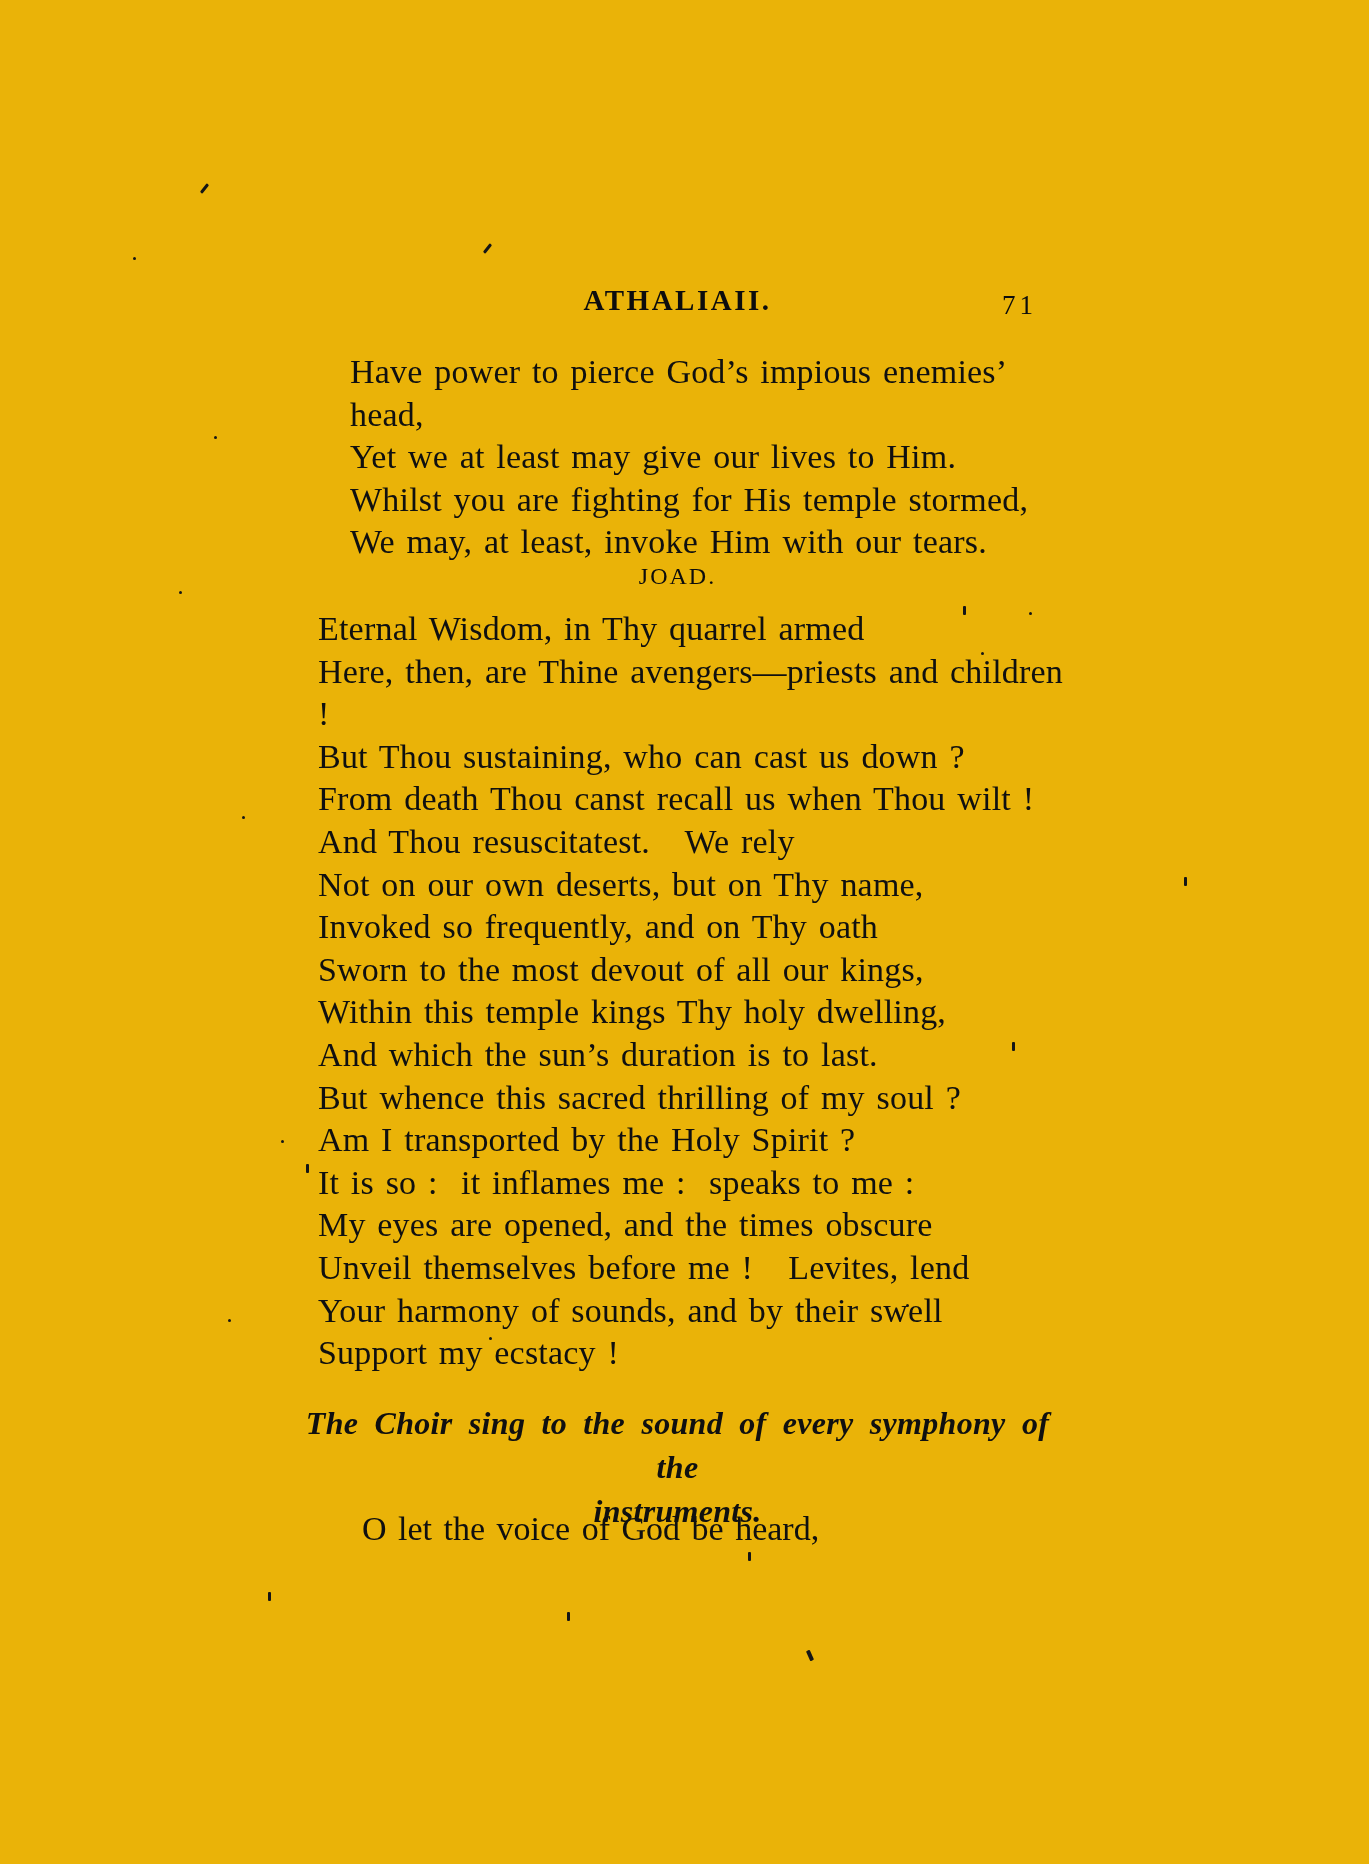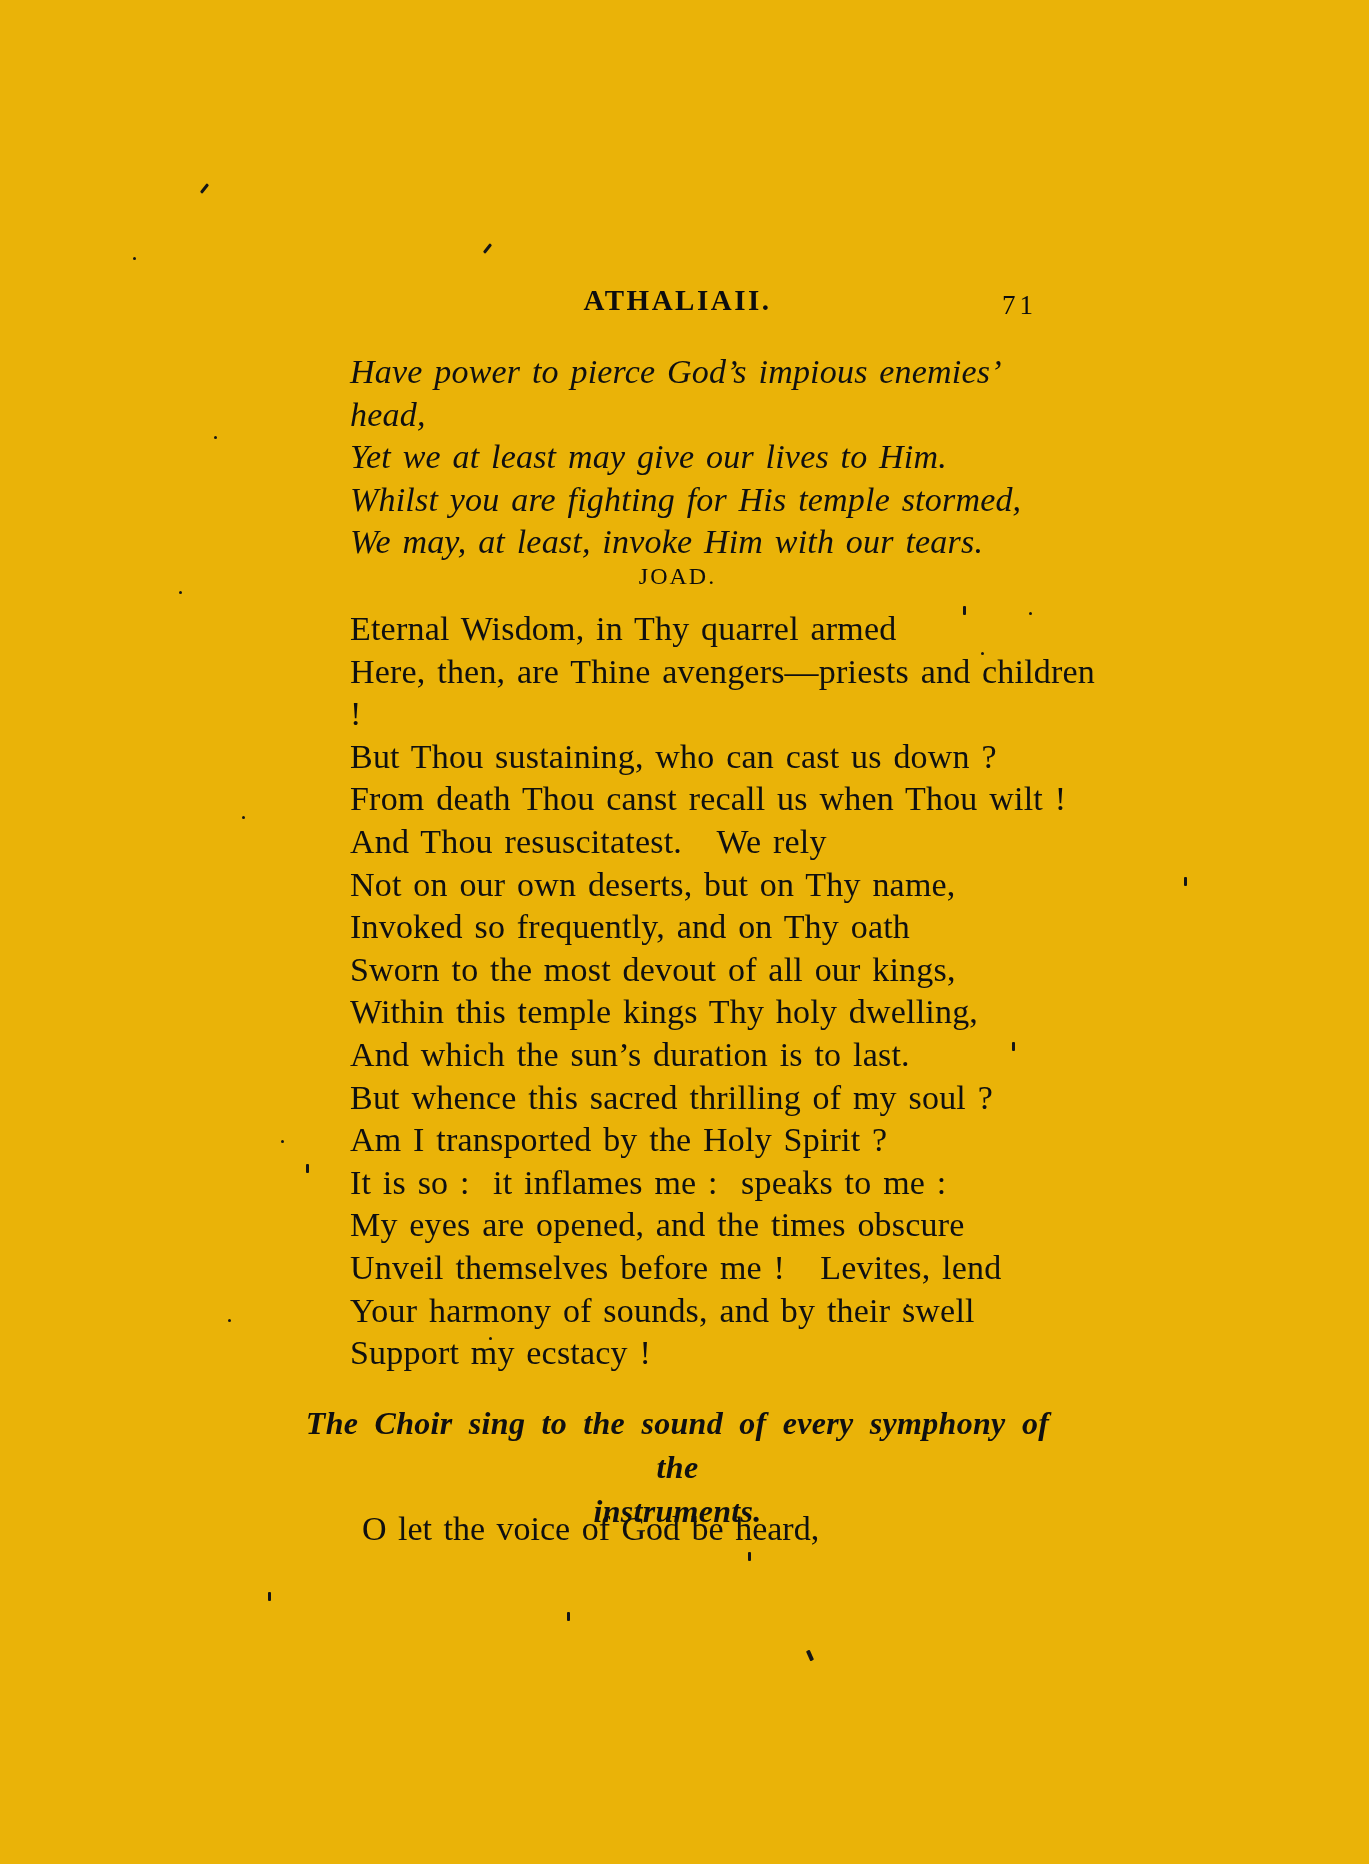--- a/index.html
+++ b/index.html
@@ -26,26 +26,26 @@
     position: absolute; left: 692px; top: 6px;
     font-size: 27px; letter-spacing: 4px; color: #0d0d0d;
   }
   
   .line {
     white-space: pre-wrap;
     font-size: 34px; line-height: 42.6px;
     word-spacing: 3px; letter-spacing: 0.2px;
     color: #101010;
   }
-  .opening-stanza { position: absolute; left: 350px; top: 351px; width: 720px; font-style: italic; }
+  .opening-stanza { position: absolute; left: 350px; top: 351px; width: 720px; }
   .speaker-heading {
     position: absolute; left: 310px; top: 563px; width: 735px;
     text-align: center; font-size: 24px; letter-spacing: 2px; color: #0d0d0d;
   }
-  .joad-speech { position: absolute; left: 318px; top: 608px; width: 760px; margin-left: 32px; }
+  .joad-speech { position: absolute; left: 318px; top: 608px; width: 760px; }
   
   .stage-direction {
     position: absolute; left: 305px; top: 1401px; width: 745px;
     text-align: center;
   }
   .stage-direction .sd-line {
     font-style: italic; font-size: 32px; line-height: 44px;
     word-spacing: 8px; letter-spacing: 0.3px; white-space: pre-wrap; font-weight: bold;
   }
   .choir-line {

